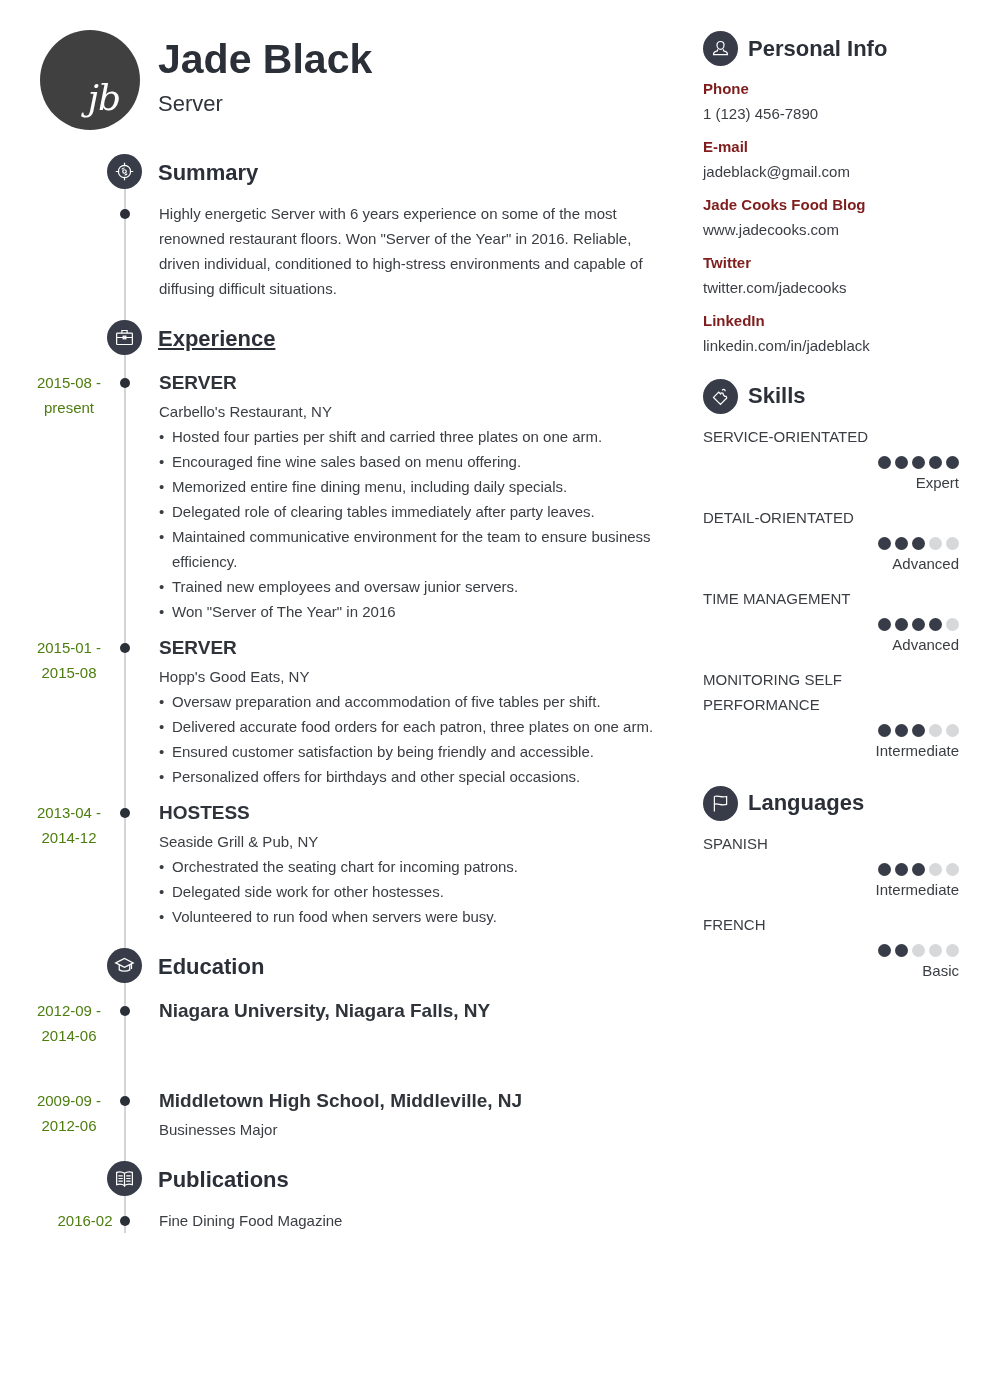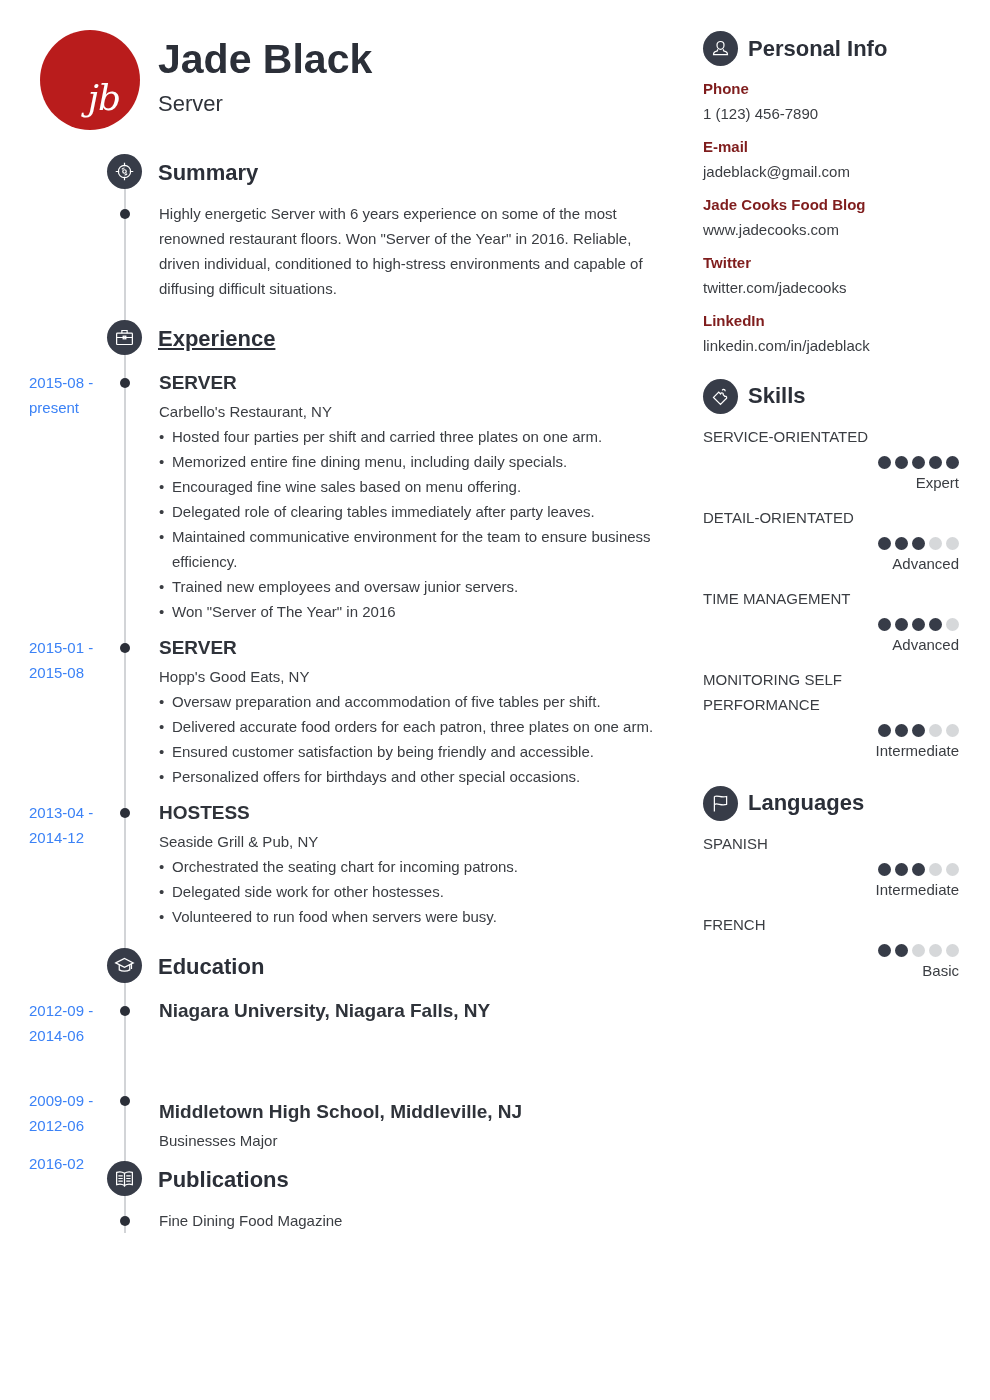--- a/index.html
+++ b/index.html
@@ -1,31 +1,31 @@
 <!DOCTYPE html>
 <html><head>
 <meta charset="utf-8">
 <style>
   * { box-sizing: border-box; margin: 0; padding: 0; }
   html, body { width: 990px; height: 1400px; background: #ffffff; }
   body { font-family: "Liberation Sans", sans-serif; color: #3a3d42; position: relative; overflow: hidden; }
 
   
-  .monogram { position: absolute; left: 40px; top: 30px; width: 100px; height: 100px; border-radius: 50%; background: #b91c1c; }
+  .monogram { position: absolute; left: 40px; top: 30px; width: 100px; height: 100px; border-radius: 50%; background: #404040; }
   .monogram span { position: absolute; right: 20px; bottom: 12px; color: #fff; font-family: "DejaVu Serif", serif; font-style: italic; font-size: 36px; letter-spacing: -1px; }
   .name { position: absolute; left: 158px; top: 36px; font-size: 41px; font-weight: bold; color: #2b2f38; }
   .role { position: absolute; left: 158px; top: 91px; font-size: 22px; color: #2f333a; }
 
   
   .tl-line { position: absolute; left: 124px; width: 2px; background: #d2d4d7; }
   .sec-icon { position: absolute; left: 107px; width: 35px; height: 35px; border-radius: 50%; background: #373c48; display: flex; align-items: center; justify-content: center; }
   .sec-icon svg { width: 21px; height: 21px; }
   .sec-title { position: absolute; left: 158px; font-size: 22px; font-weight: bold; color: #2b2f38; }
   .dot { position: absolute; left: 120px; width: 10px; height: 10px; border-radius: 50%; background: #2b2f38; }
-  .date { position: absolute; left: 29px; width: 80px; font-size: 15px; line-height: 25px; color: #3b82f6; }
+  .date { position: absolute; left: 29px; width: 80px; font-size: 15px; line-height: 25px; color: #4d7c0f; text-align: center; }
   .entry { position: absolute; left: 159px; width: 500px; font-size: 15px; line-height: 25px; color: #3a3d42; }
   .entry .etitle { font-size: 19px; font-weight: bold; color: #2f333a; line-height: 25px; margin-bottom: 4px; }
   .entry ul { list-style: none; }
   .entry li { position: relative; padding-left: 13px; }
   .entry li::before { content: "•"; position: absolute; left: 0; top: 0; }
 
   .summary { position: absolute; left: 159px; top: 201px; width: 500px; font-size: 15px; line-height: 25px; color: #3a3d42; }
 
   
   .rsec-icon { position: absolute; left: 703px; width: 35px; height: 35px; border-radius: 50%; background: #373c48; display: flex; align-items: center; justify-content: center; }
@@ -76,22 +76,22 @@
 <div class="date" style="top:370px;">
   <div>2015-08 -</div>
   <div>present</div>
 </div>
 <div class="dot" style="top:378px;"></div>
 <div class="entry" style="top:370px;">
   <div class="etitle">SERVER</div>
   <div>Carbello's Restaurant, NY</div>
   <ul>
     <li>Hosted four parties per shift and carried three plates on one arm.</li>
+    <li>Encouraged fine wine sales based on menu offering.</li>
     <li>Memorized entire fine dining menu, including daily specials.</li>
-    <li>Encouraged fine wine sales based on menu offering.</li>
     <li>Delegated role of clearing tables immediately after party leaves.</li>
     <li>Maintained communicative environment for the team to ensure business efficiency.</li>
     <li>Trained new employees and oversaw junior servers.</li>
     <li>Won "Server of The Year" in 2016</li>
   </ul>
 </div>
 
 <div class="date" style="top:635px;">
   <div>2015-01 -</div>
   <div>2015-08</div>
@@ -138,33 +138,33 @@
 <div class="dot" style="top:1006px;"></div>
 <div class="entry" style="top:998px;">
   <div class="etitle">Niagara University, Niagara Falls, NY</div>
 </div>
 
 <div class="date" style="top:1088px;">
   <div>2009-09 -</div>
   <div>2012-06</div>
 </div>
 <div class="dot" style="top:1096px;"></div>
-<div class="entry" style="top:1088px;margin-top:11px;">
+<div class="entry" style="top:1088px;">
   <div class="etitle">Middletown High School, Middleville, NJ</div>
   <div>Businesses Major</div>
 </div>
 
 <div class="sec-icon" style="top:1161px;">
   <svg viewBox="0 0 24 24" fill="none" stroke="#fff" stroke-width="1.4">
     <path d="M3 5c3-1 6-1 9 1v14c-3-2-6-2-9-1zM21 5c-3-1-6-1-9 1v14c3-2 6-2 9-1z"></path>
       <path d="M5 9h5M5 12h5M5 15h5M14 9h5M14 12h5M14 15h5"></path>
   </svg>
 </div>
 <div class="sec-title" style="top:1167px;">Publications</div>
-<div class="date" style="top:1151px;">2016-02</div>
+<div class="date" style="top:1208px;margin-left:16px;">2016-02</div>
 <div class="dot" style="top:1216px;"></div>
 <div class="entry" style="top:1208px;">Fine Dining Food Magazine</div>
 
 <div class="rsec-icon" style="top:31px;">
   <svg viewBox="0 0 24 24" fill="none" stroke="#fff" stroke-width="1.4">
     <path d="M8 8a4 4 0 1 1 8 0c0 3-2 5-4 5s-4-2-4-5z"></path>
       <path d="M9 13l-1 2c-3 .5-4 2-4 4h16c0-2-1-3.5-4-4l-1-2"></path>
   </svg>
 </div>
 <div class="rsec-title" style="top:36px;">Personal Info</div>

